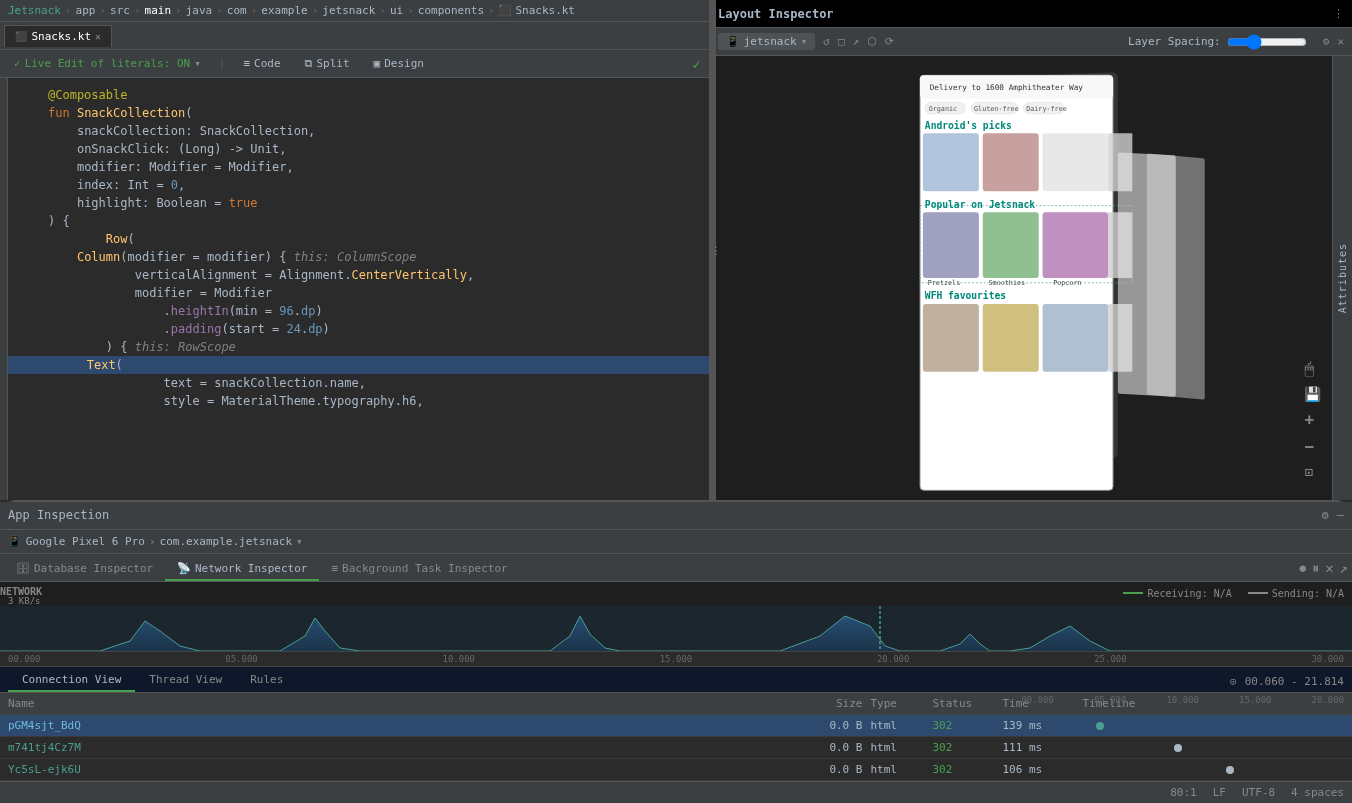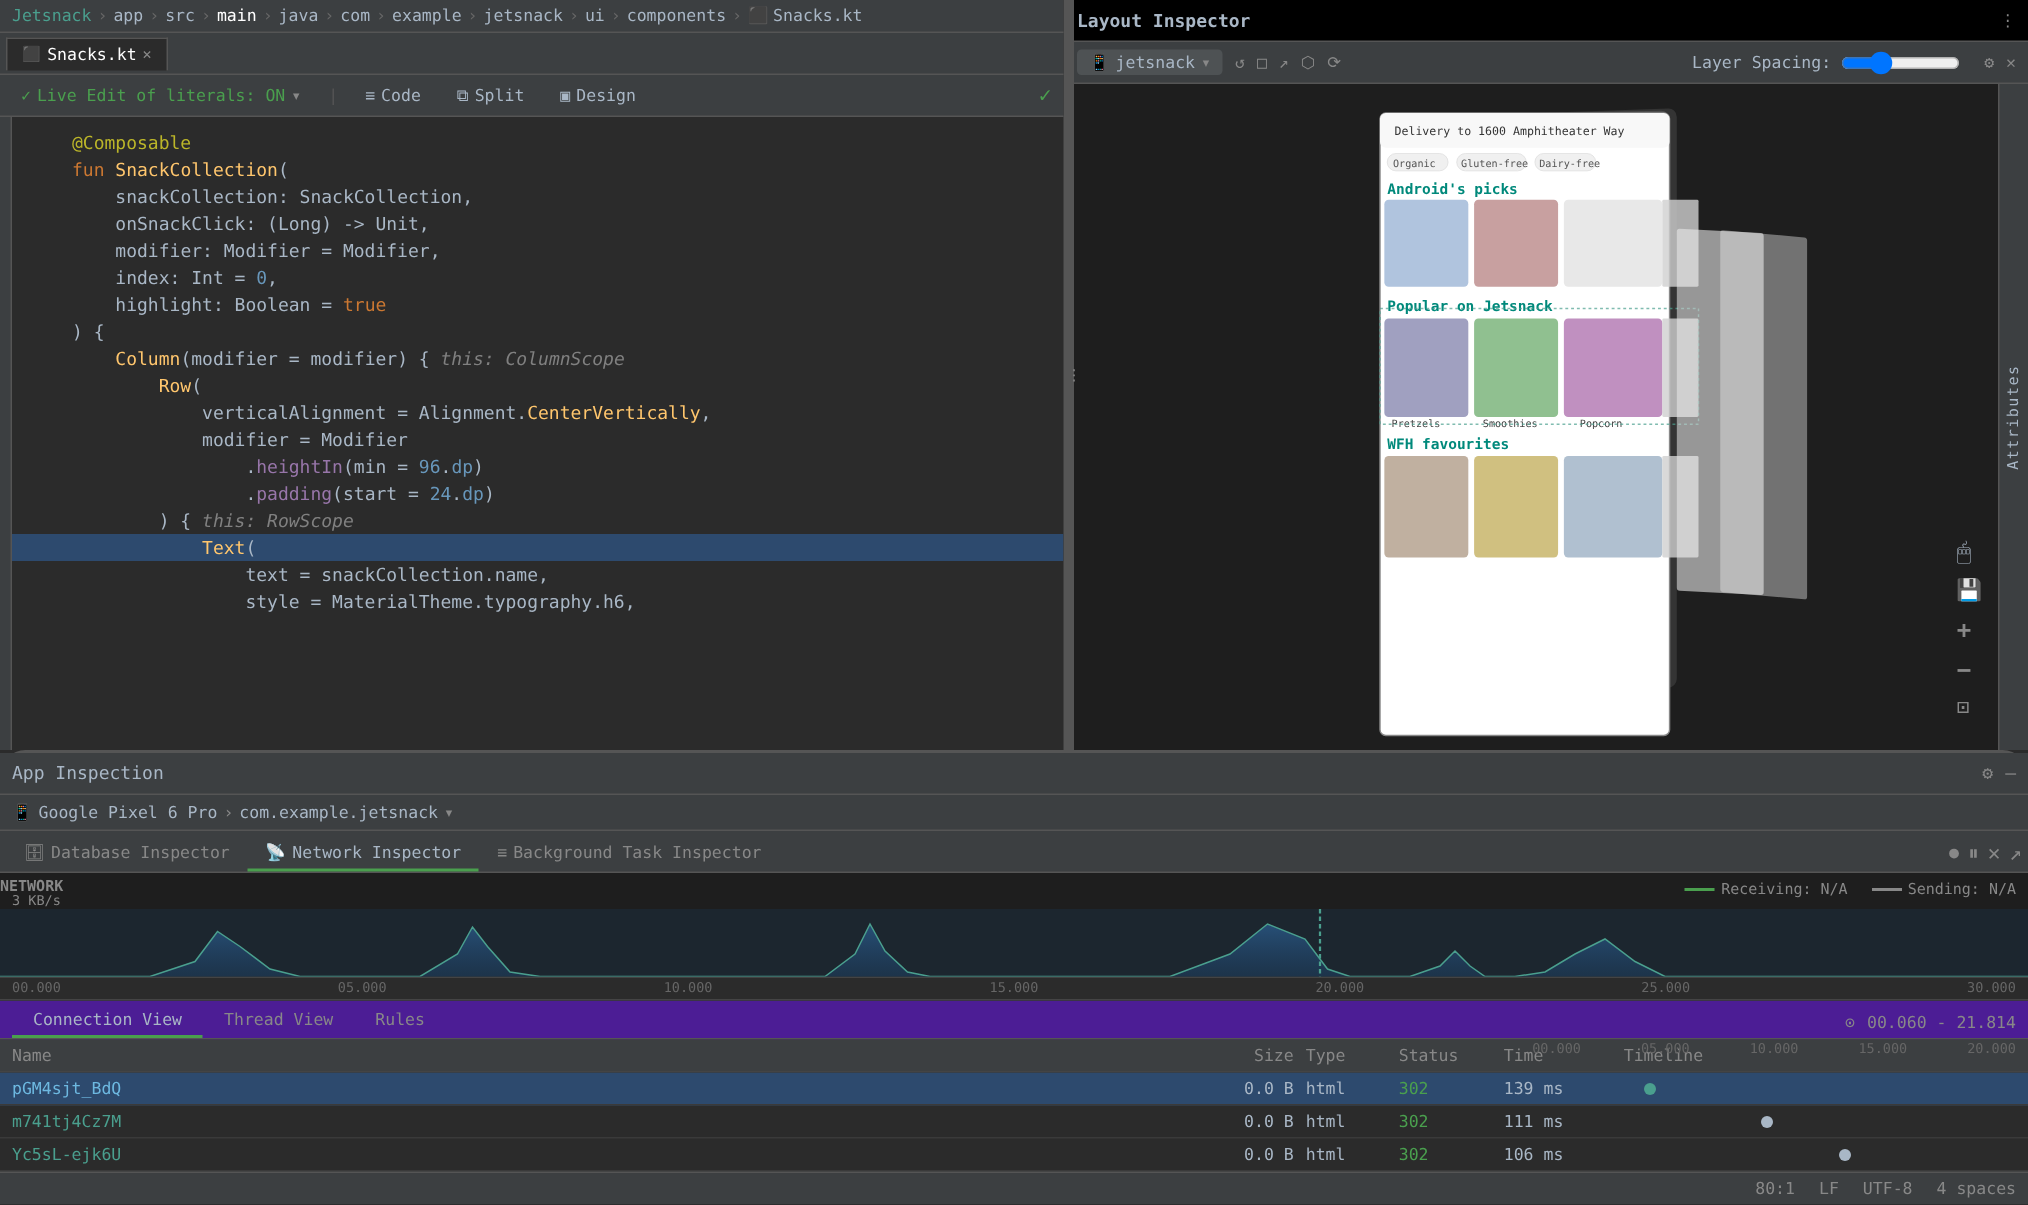--- a/index.html
+++ b/index.html
@@ -261,21 +261,21 @@
       height: 16px;
       display: flex;
       align-items: center;
       padding: 0 8px;
       border-bottom: 1px solid #444;
       position: relative;
     }
 
     
     .connection-tabs {
-      background: #4c1d95;
+      background: #0f172a;
       height: 26px;
       display: flex;
       align-items: flex-end;
       padding: 0 8px;
       gap: 0;
       border-bottom: 1px solid #555;
     }
     .conn-tab {
       padding: 4px 14px;
       font-size: 11px;
@@ -354,20 +354,21 @@
     .insp-tab-icons {
       margin-left: auto;
       display: flex;
       gap: 6px;
       padding-bottom: 4px;
     }
 
     
     .selected-row {
       background: #2d4a6e;
+      flex-direction: column;
     }
   </style>
 </head>
 <body>
 
 <div class="full-layout">
 
   <div class="top-section">
 
     <div class="code-panel">
@@ -461,25 +462,25 @@
         <div class="code-line">
           <div class="line-num"></div>
           <div class="line-content">    <span class="param">highlight</span>: Boolean = <span class="kw">true</span></div>
         </div>
         <div class="code-line">
           <div class="line-num"></div>
           <div class="line-content">) {</div>
         </div>
         <div class="code-line">
           <div class="line-num"></div>
+          <div class="line-content">        <span class="fn">Row</span>(</div>
+        </div>
+        <div class="code-line">
+          <div class="line-num"></div>
           <div class="line-content">    <span class="fn">Column</span>(<span class="param">modifier</span> = modifier) { <span class="this-scope">this: ColumnScope</span></div>
-        </div>
-        <div class="code-line">
-          <div class="line-num"></div>
-          <div class="line-content">        <span class="fn">Row</span>(</div>
         </div>
         <div class="code-line">
           <div class="line-num"></div>
           <div class="line-content">            <span class="param">verticalAlignment</span> = Alignment.<span class="fn">CenterVertically</span>,</div>
         </div>
         <div class="code-line">
           <div class="line-num"></div>
           <div class="line-content">            <span class="param">modifier</span> = Modifier</div>
         </div>
         <div class="code-line">

